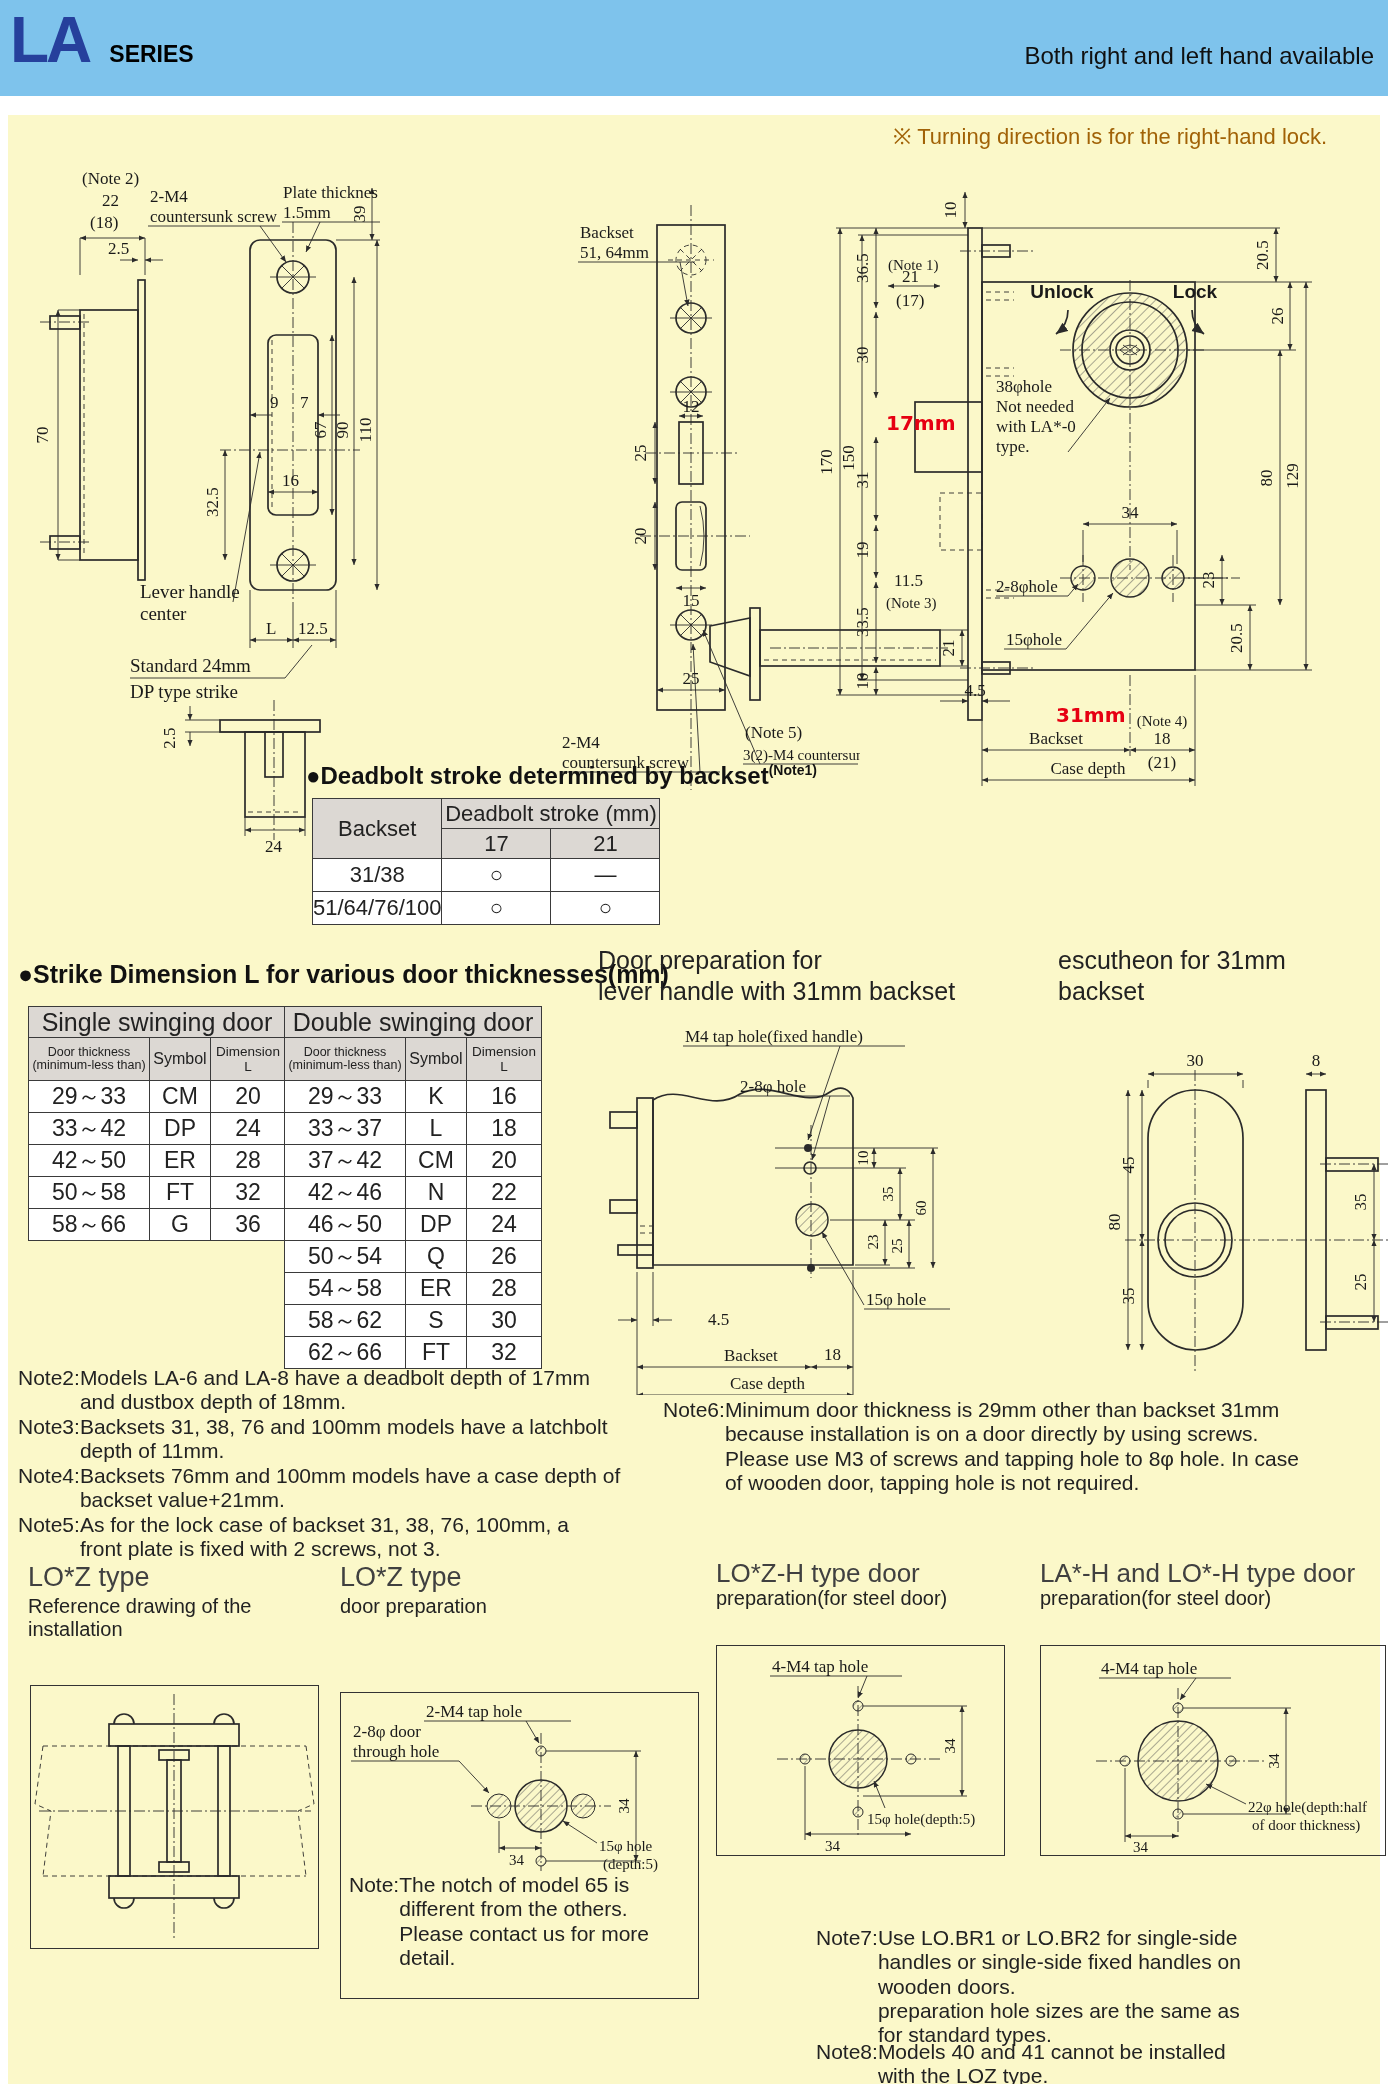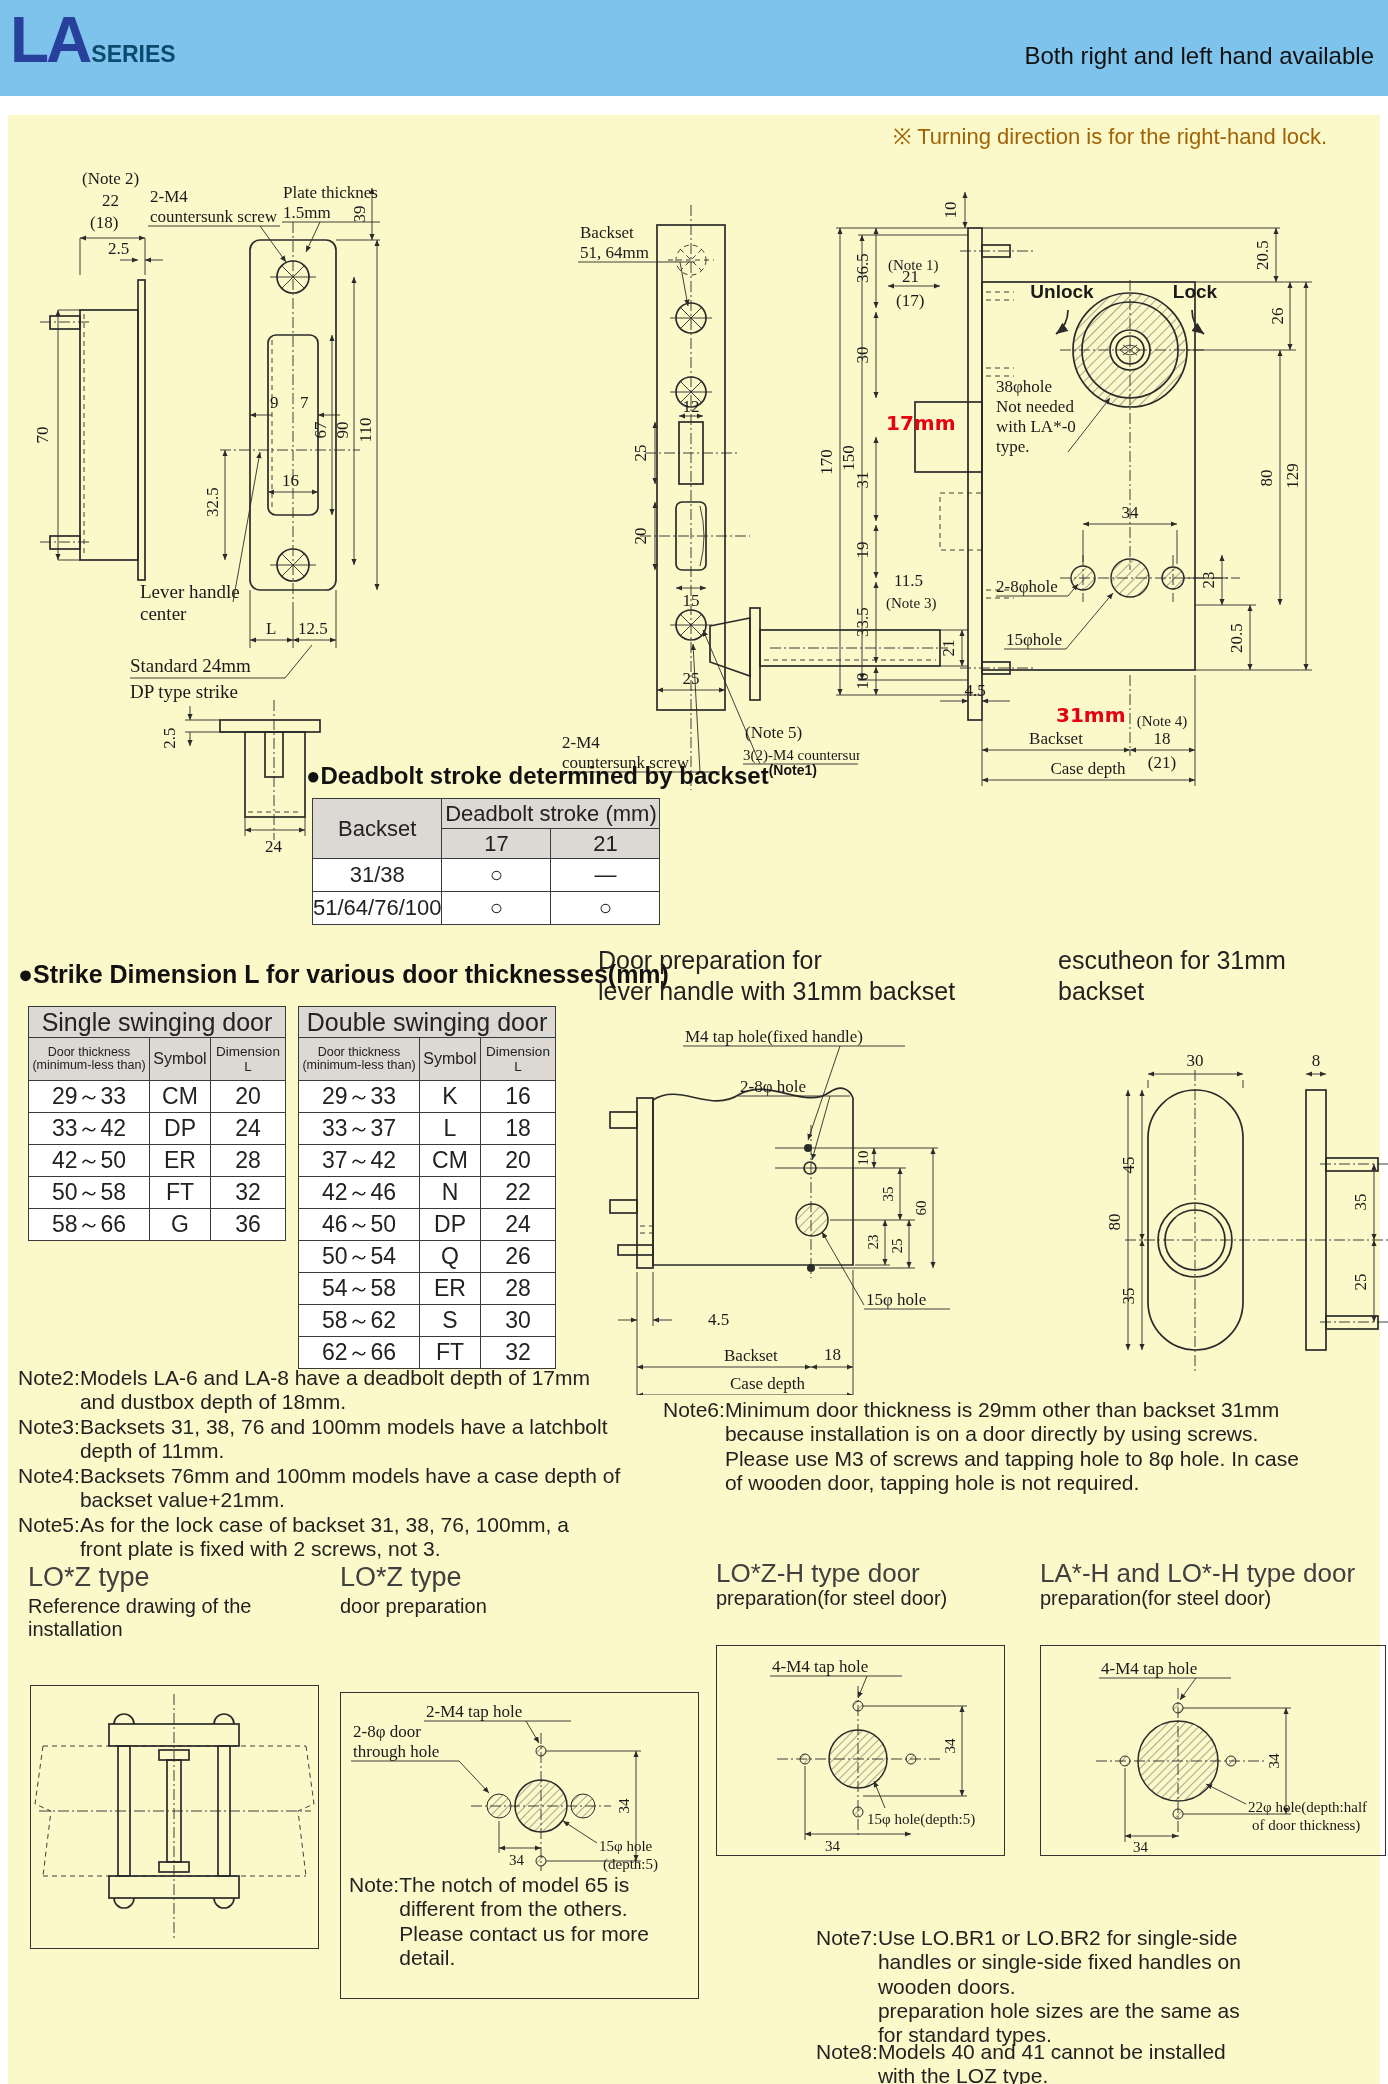--- a/index.html
+++ b/index.html
@@ -3,21 +3,21 @@
 <meta charset="utf-8">
 <style>
   html,body{margin:0;padding:0}
   body{width:1388px;height:2084px;position:relative;background:#fff;
        font-family:"Liberation Sans",sans-serif;color:#222;overflow:hidden}
   .abs{position:absolute}
   
   .header{position:absolute;left:0;top:0;width:1388px;height:96px;background:#7ec3ec}
   .brand{position:absolute;left:10px;top:8px;display:flex;align-items:baseline}
   .brand-la{font-weight:bold;color:#26409c;font-size:64px;line-height:1;letter-spacing:-3px}
-  .brand-series{font-size:23px;font-weight:bold;color:#0c4a6e;margin-left:2px}
+  .brand-series{font-size:23px;font-weight:bold;color:#000000;margin-left:20px}
   .tagline{position:absolute;right:14px;top:42px;font-size:24px;color:#101010}
   
   .sheet{position:absolute;left:8px;top:115px;width:1372px;height:1969px;background:#fbf8c9}
   .turning-note{position:absolute;left:893px;top:120px;font-size:22px;color:#a16207}
   
   .note{position:absolute;display:flex;font-size:21px;line-height:1.16;color:#222}
   .note .nl{white-space:nowrap}
   .note .nt{white-space:pre-line}
   .boxnote{font-size:21px}
   
@@ -435,21 +435,21 @@
         <td>32</td>
       </tr>
   <tr class="br">
         <td>58～66</td>
         <td>G</td>
         <td>36</td>
       </tr>
 </tbody>
   </table>
 
-<table class="dim-table abs" style="left:298px;top:1006px">
+<table class="dim-table abs" style="left:284px;top:1006px">
   <tbody>
       <tr>
         <th class="thead tt" colspan="3">Double swinging door</th>
       </tr>
   <tr class="sub">
     <th class="thead" style="width:120px">
       <span class="hsmall">Door thickness</span>
       <span class="hsmall">(minimum-less than)</span>
     </th>
     <th class="thead hsym" style="width:60px">Symbol</th>

